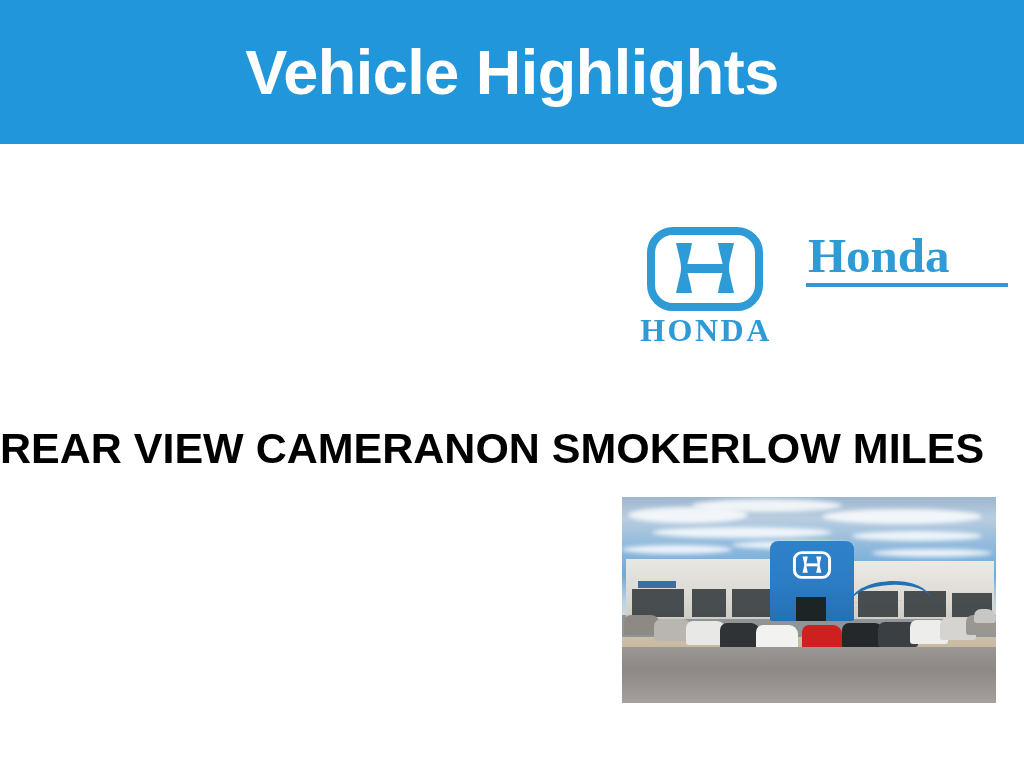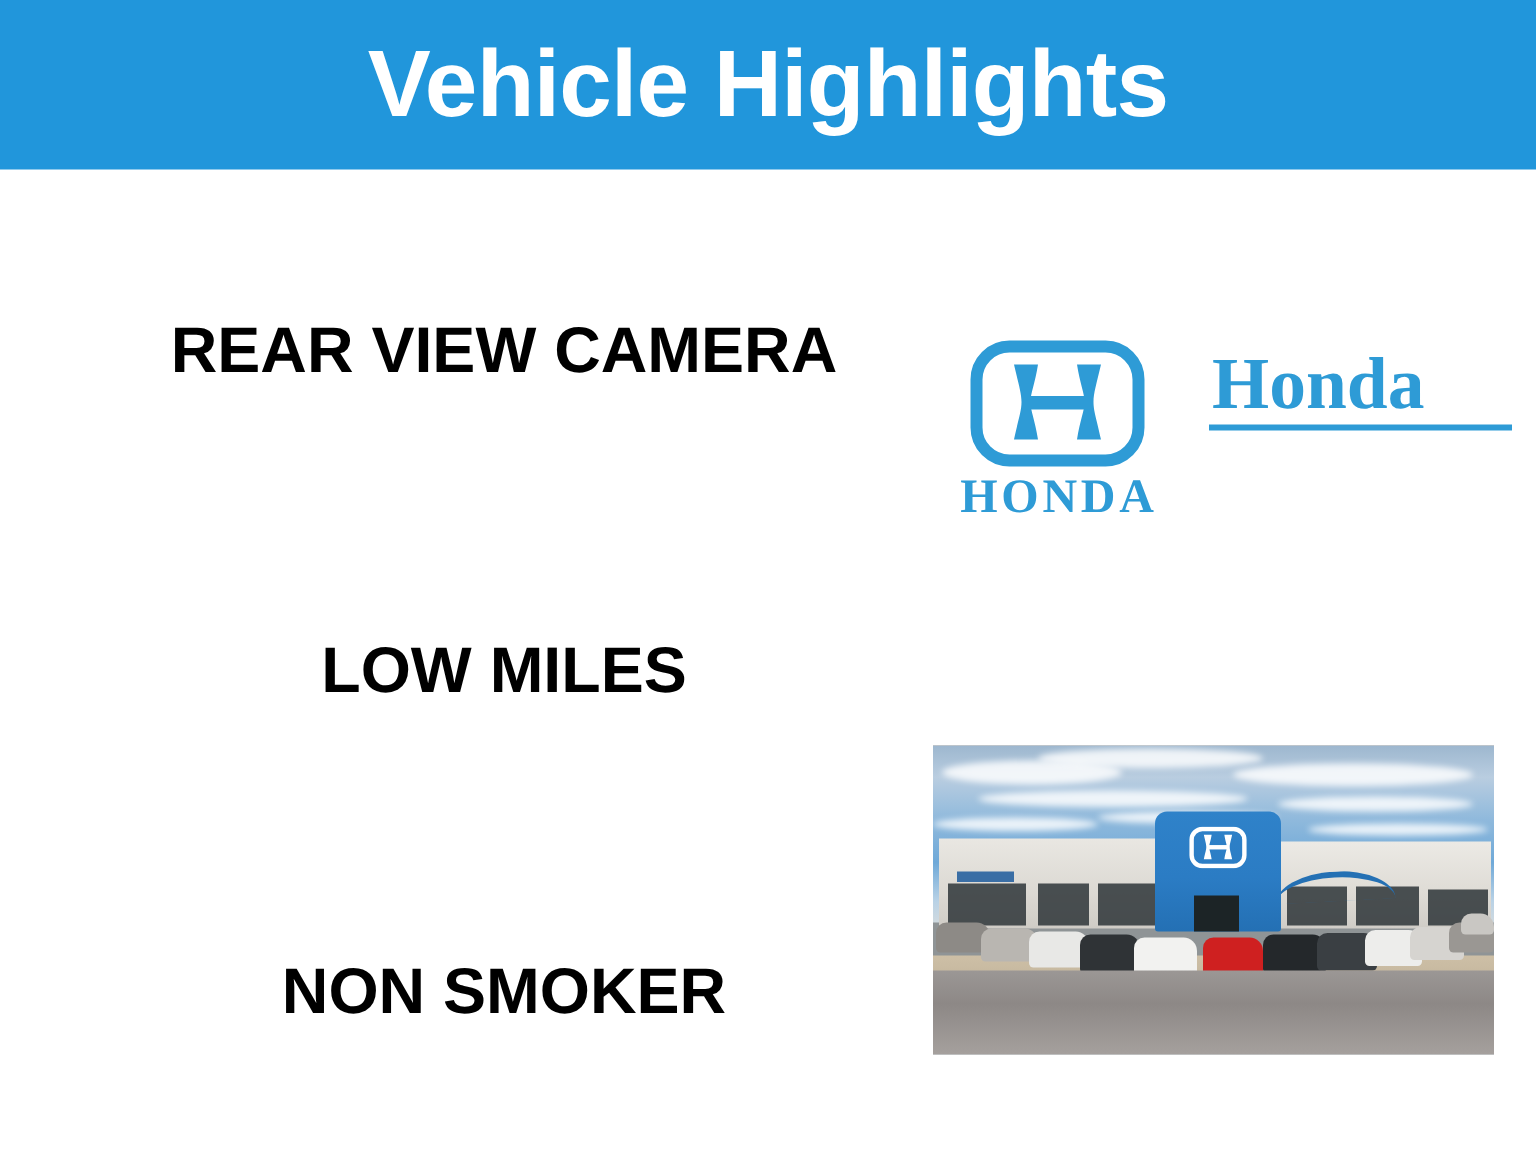--- a/index.html
+++ b/index.html
@@ -15,21 +15,21 @@
     overflow: hidden;
     position: relative;
   }
 
   
   #header-banner {
     position: absolute;
     left: 0;
     top: 0;
     width: 1024px;
-    height: 113px;
+    height: 144px;
     background: #2196db;
     display: flex;
     align-items: center;
     justify-content: center;
   }
   #page-title {
     color: #ffffff;
     font-family: "Liberation Sans", sans-serif;
     font-size: 63px;
     font-weight: bold;
@@ -41,22 +41,21 @@
   }
 
   
   #features-list {
     position: absolute;
     left: 0;
     top: 128px;
     width: 610px;
     height: 640px;
     display: flex;
-    flex-direction: column;
-    padding-left: 31px;
+    flex-direction: row;
   }
   .feature-line {
     flex: 1 1 0;
     display: flex;
     align-items: center;
     justify-content: center;
     color: #000000;
     font-family: "Liberation Sans", sans-serif;
     font-weight: bold;
     font-size: 43px;
@@ -196,22 +195,22 @@
 </style>
 </head>
 <body>
 
 <div id="header-banner">
   <h1 id="page-title">Vehicle Highlights</h1>
 </div>
 
 <div id="features-list">
   <div class="feature-line">REAR VIEW CAMERA</div>
+  <div class="feature-line">NON SMOKER</div>
   <div class="feature-line">LOW MILES</div>
-  <div class="feature-line">NON SMOKER</div>
 </div>
 
 <div id="honda-logo-block">
 
   <div id="honda-emblem-group">
     <svg id="honda-emblem-icon" viewBox="0 0 118 86" xmlns="http://www.w3.org/2000/svg">
       <rect x="5" y="5" width="108" height="76" rx="22" ry="22" fill="none" stroke="#2e9bd6" stroke-width="8"></rect>
       <path d="M30 17 L46 17 C44 30 41 36 41 42 C41 48 44 54 46 67 L30 67 C33 53 35 48 35 42 C35 36 33 30 30 17 Z" fill="#2e9bd6"></path>
       <path d="M88 17 L72 17 C74 30 77 36 77 42 C77 48 74 54 72 67 L88 67 C85 53 83 48 83 42 C83 36 85 30 88 17 Z" fill="#2e9bd6"></path>
       <rect x="39" y="38" width="40" height="9" fill="#2e9bd6"></rect>

